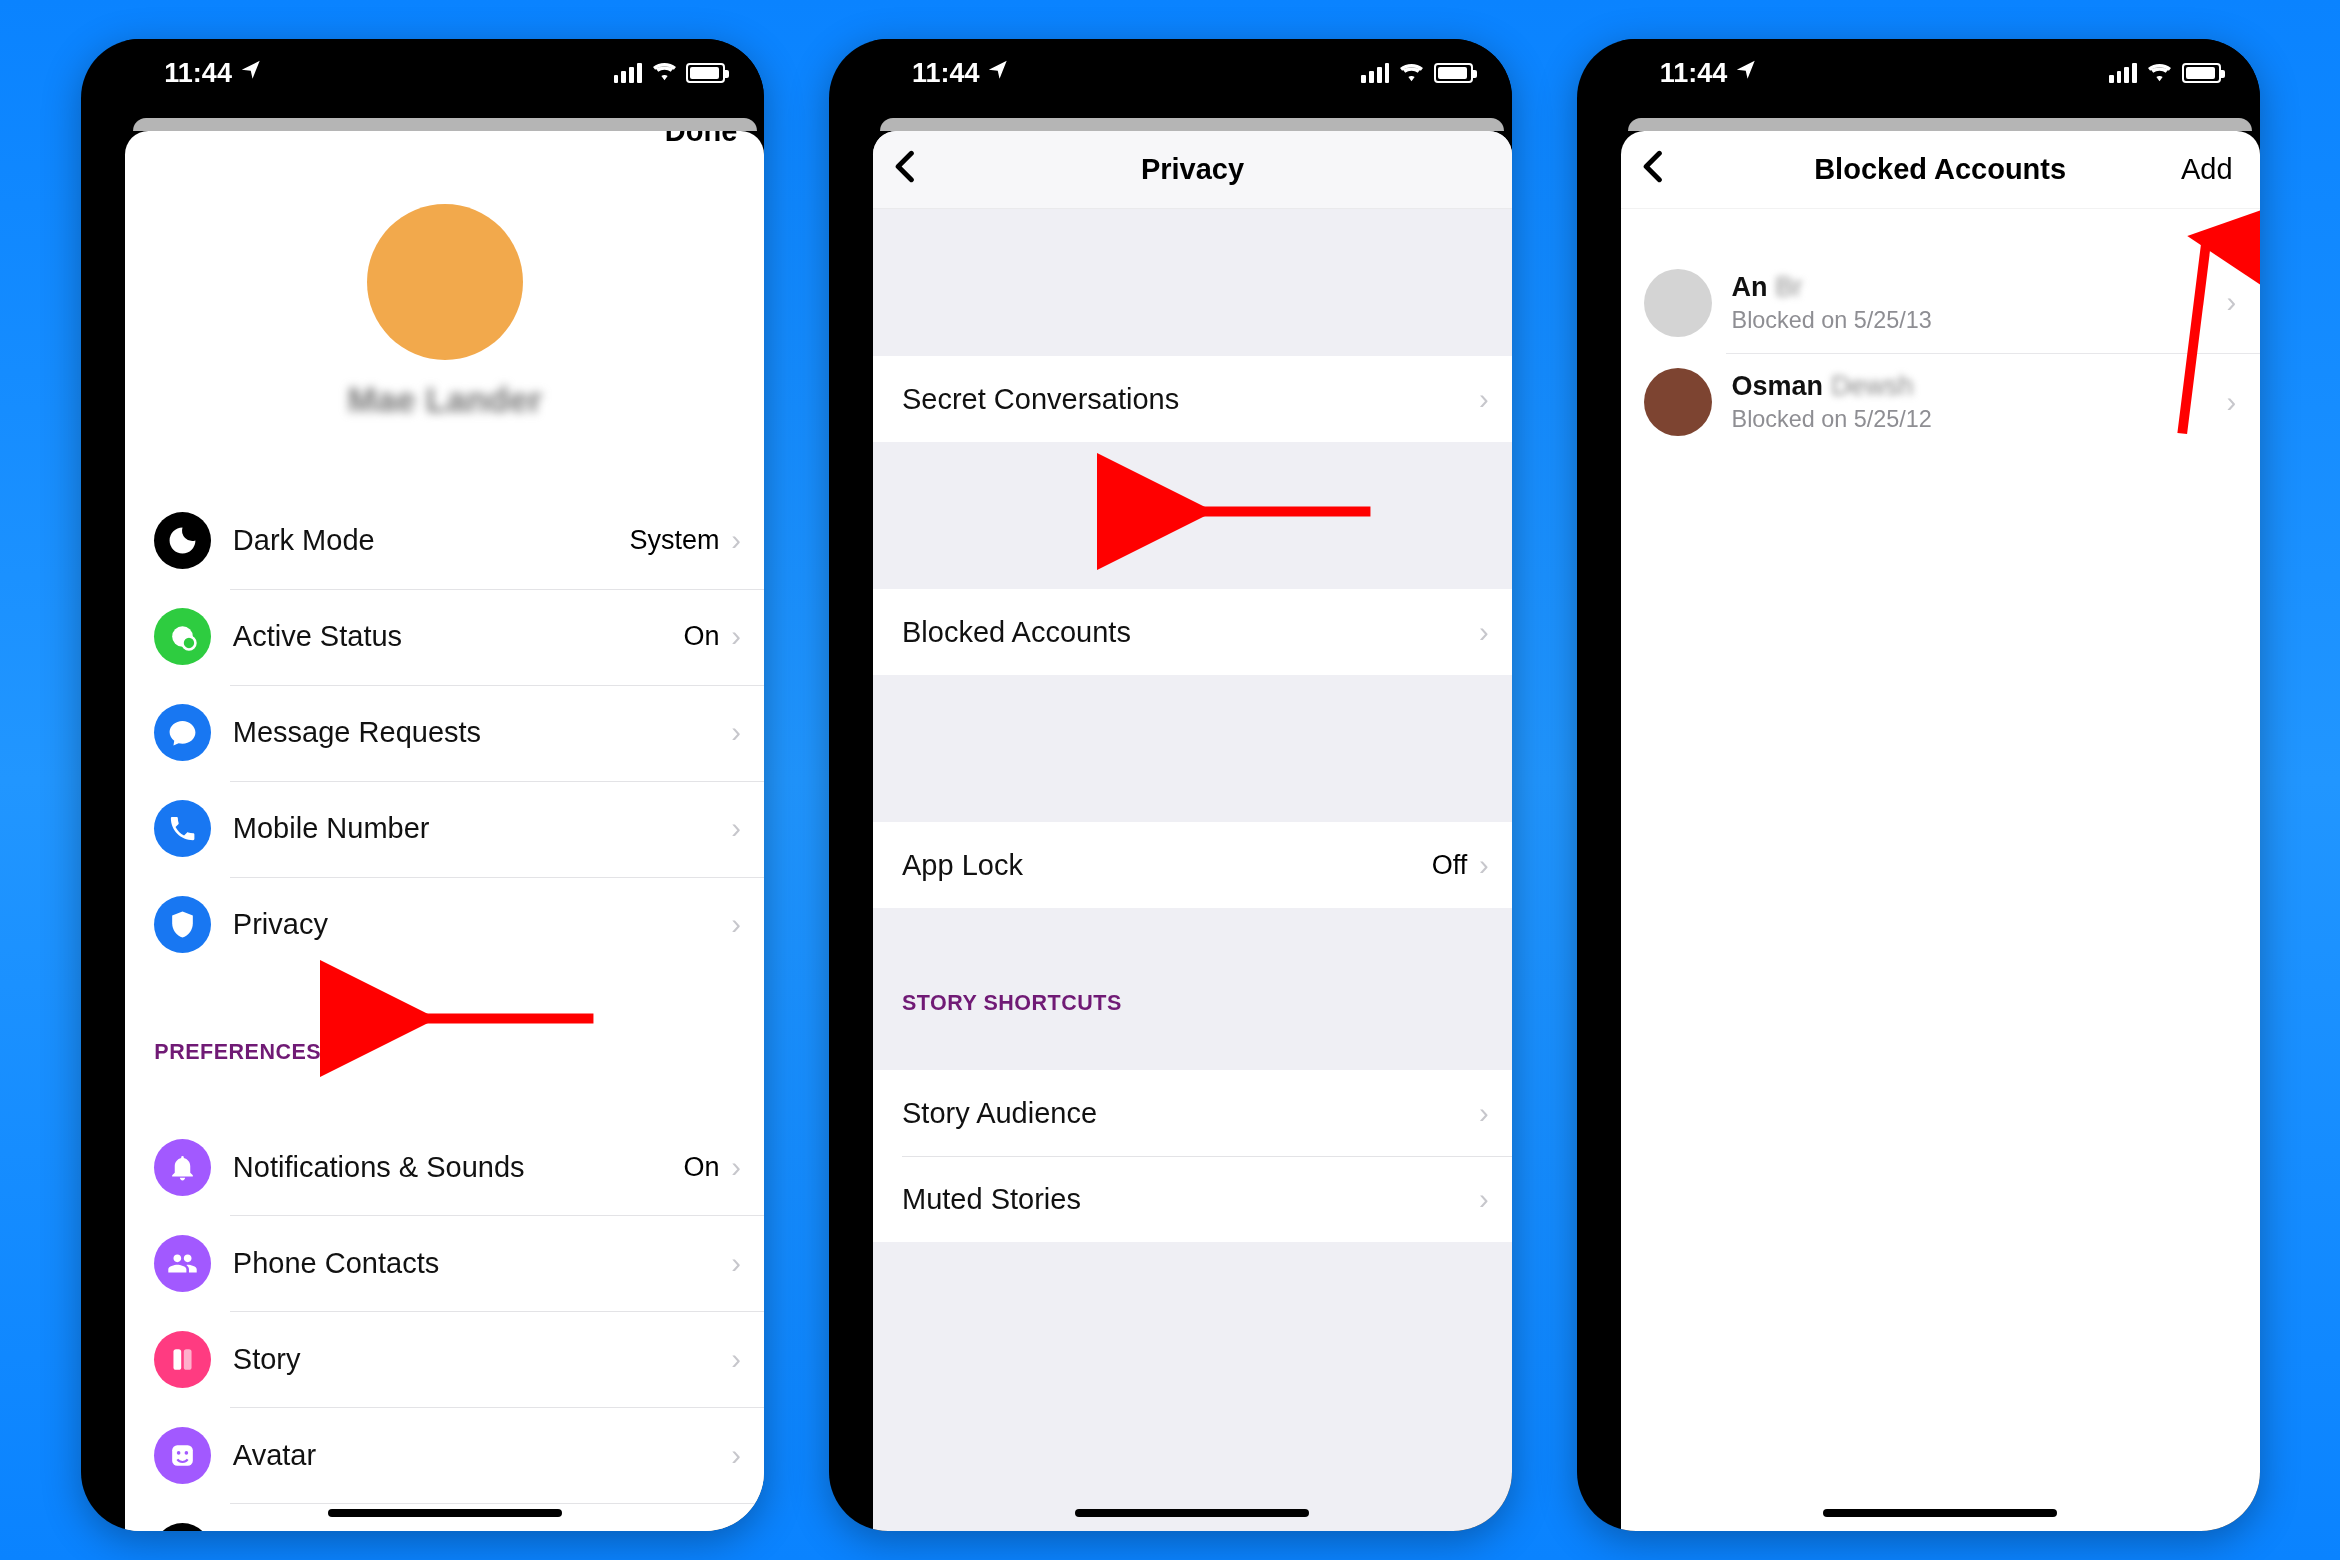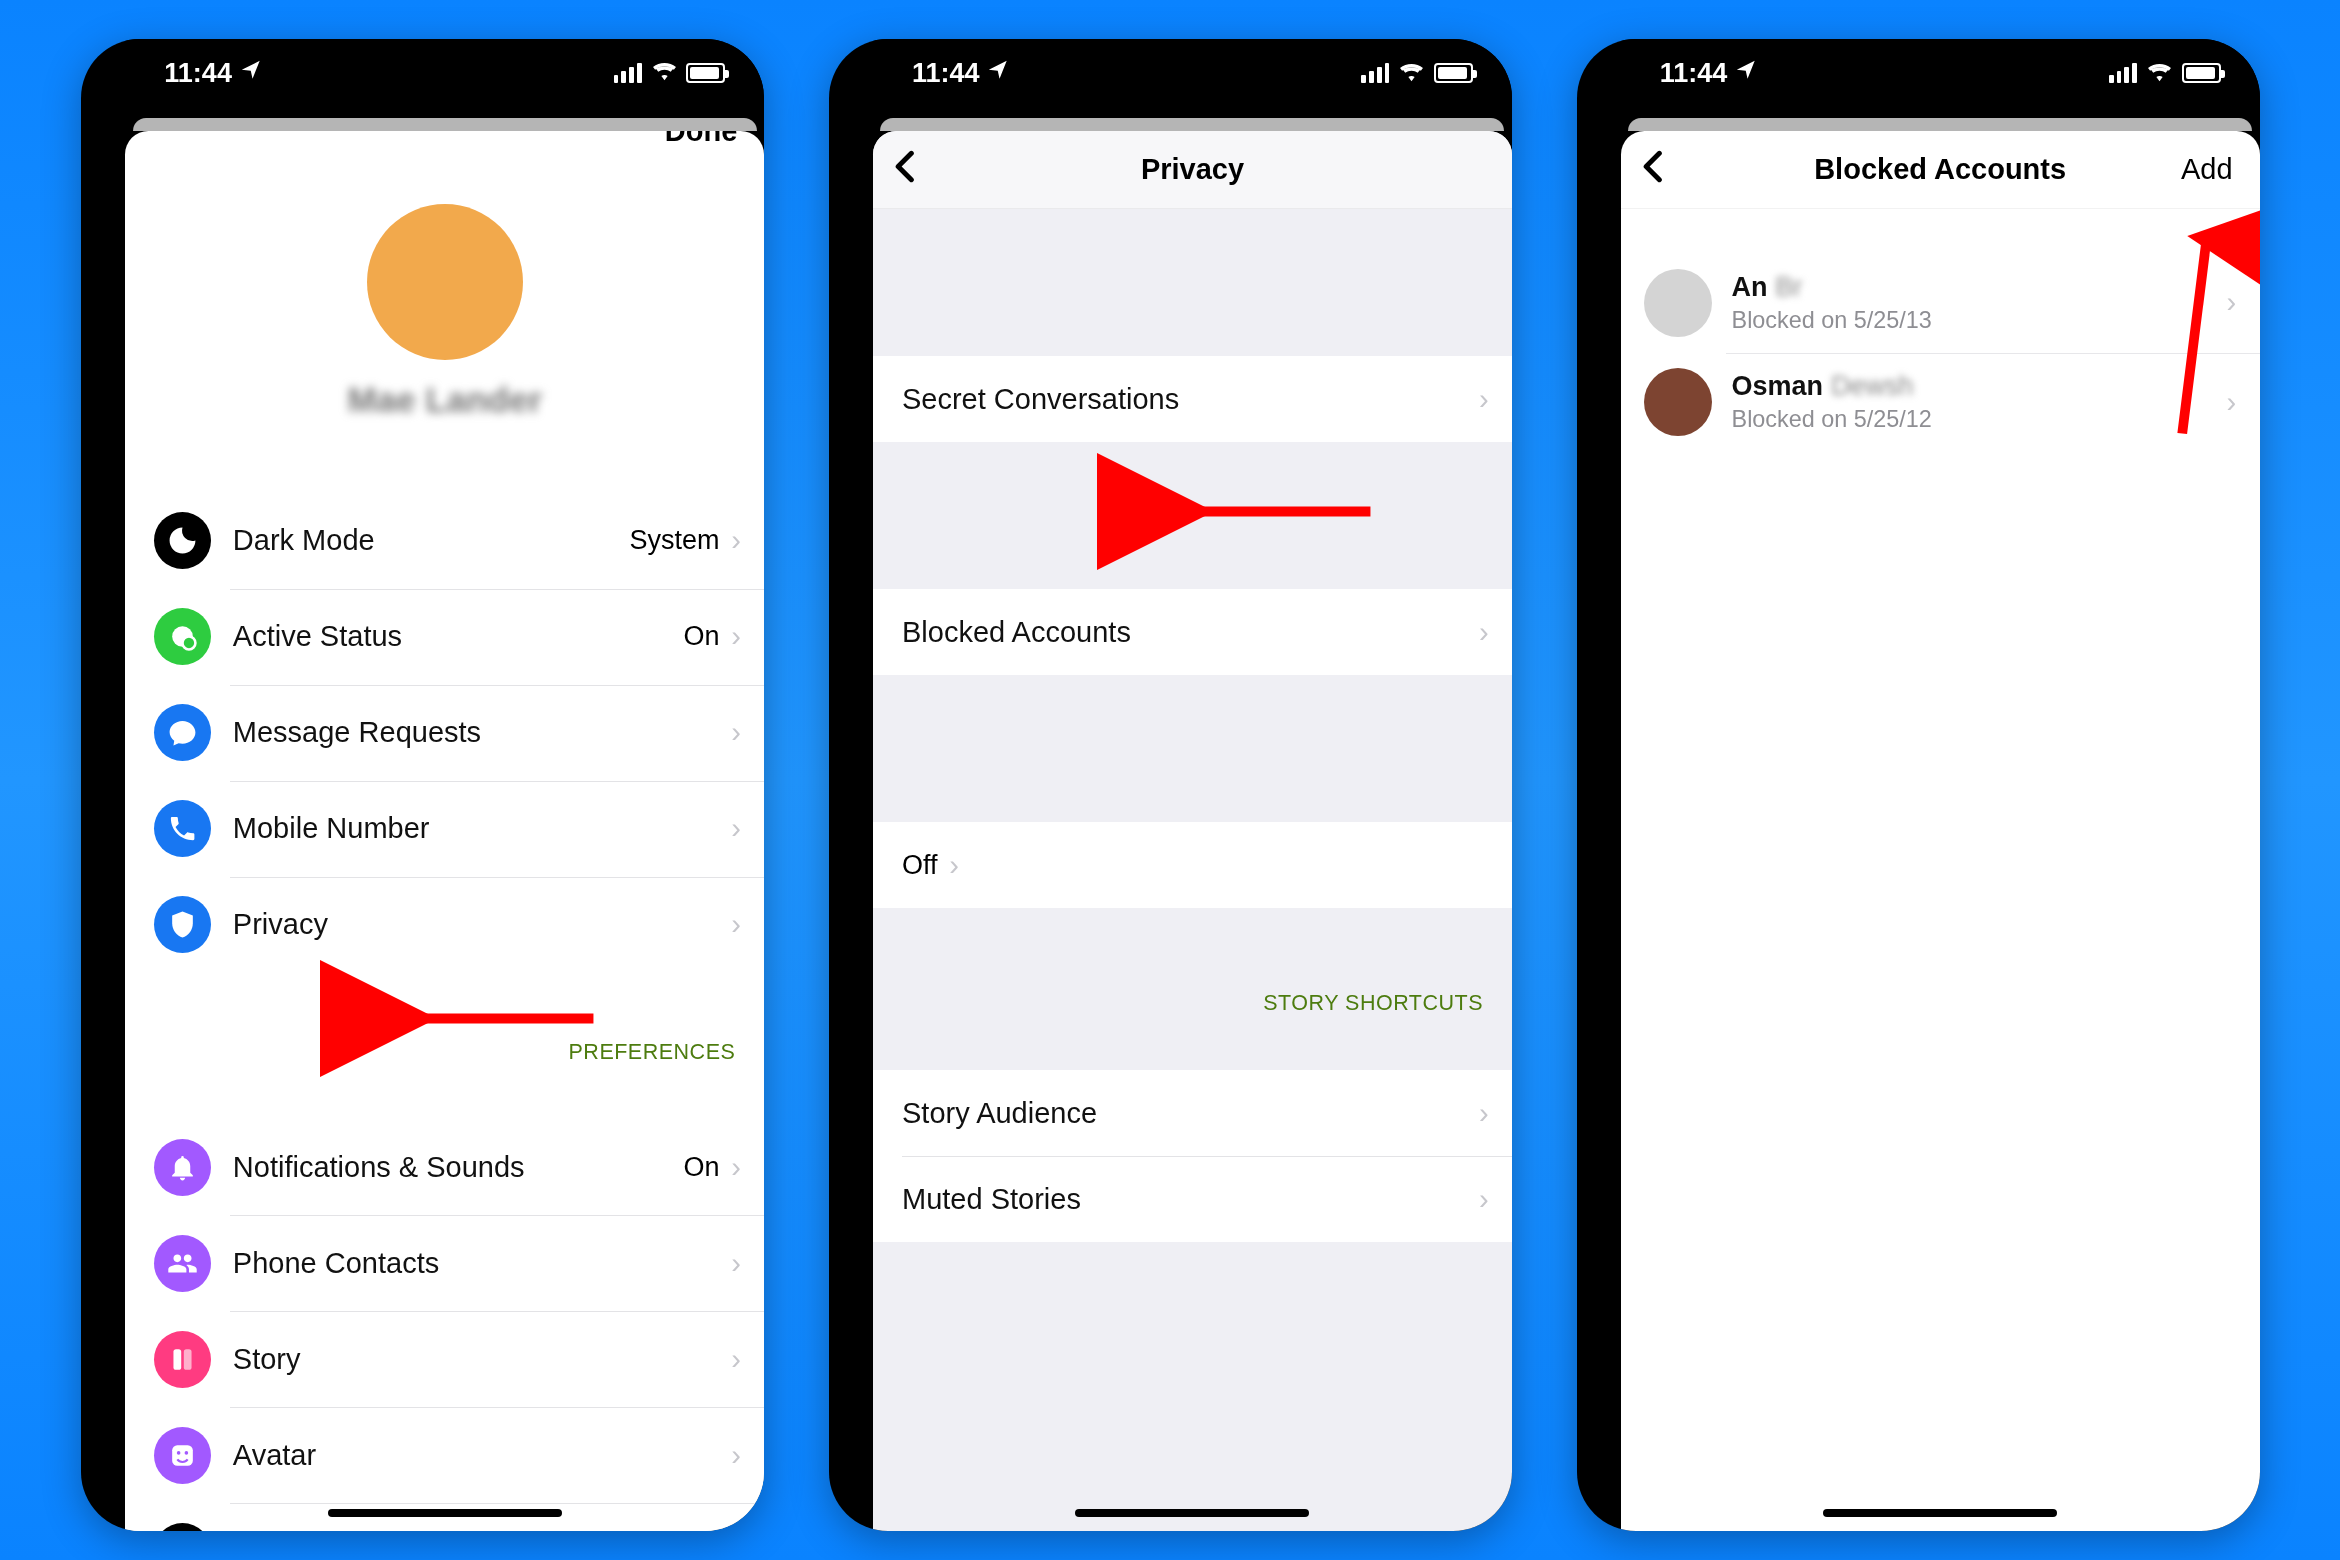--- a/index.html
+++ b/index.html
@@ -106,24 +106,23 @@
   .avatar-large {
     width: 156px; height:156px; border-radius:50%;
     background:#f2a94c;
   }
   .profile-name {
     margin-top:19.5px; font-size:35px; color:#777; font-weight:600;
     filter: blur(4.9px);
   }
 
   .section-header {
-    font-size: 21.5px; color:#4d7c0f; font-weight:400;
+    font-size: 21.5px; color:#701a75; font-weight:700;
     letter-spacing:0.5px; padding: 23.4px 29px 9.8px 29px;
     text-transform: uppercase;
-    text-align: right;
   }
 
   .list { background:#fff; }
   .row {
     display:flex; align-items:center;
     padding: 19.5px 23.4px 19.5px 29px;
     min-height: 86px;
     position:relative;
   }
   .row + .row::before,
@@ -396,20 +395,21 @@
       <div class="row no-indent">
         <span class="row-label">Blocked Accounts</span>
         <span class="chevron">›</span>
       </div>
     </div>
 
     <div style="height:59px;"></div>
 
     <div class="list">
       <div class="row no-indent">
+        <span class="row-label">App Lock</span>
         <span class="row-value">Off</span>
         <span class="chevron">›</span>
       </div>
     </div>
 
     <div class="section-header" style="padding-top:39px;">STORY SHORTCUTS</div>
 
     <div class="list">
       <div class="row no-indent">
         <span class="row-label">Story Audience</span>

